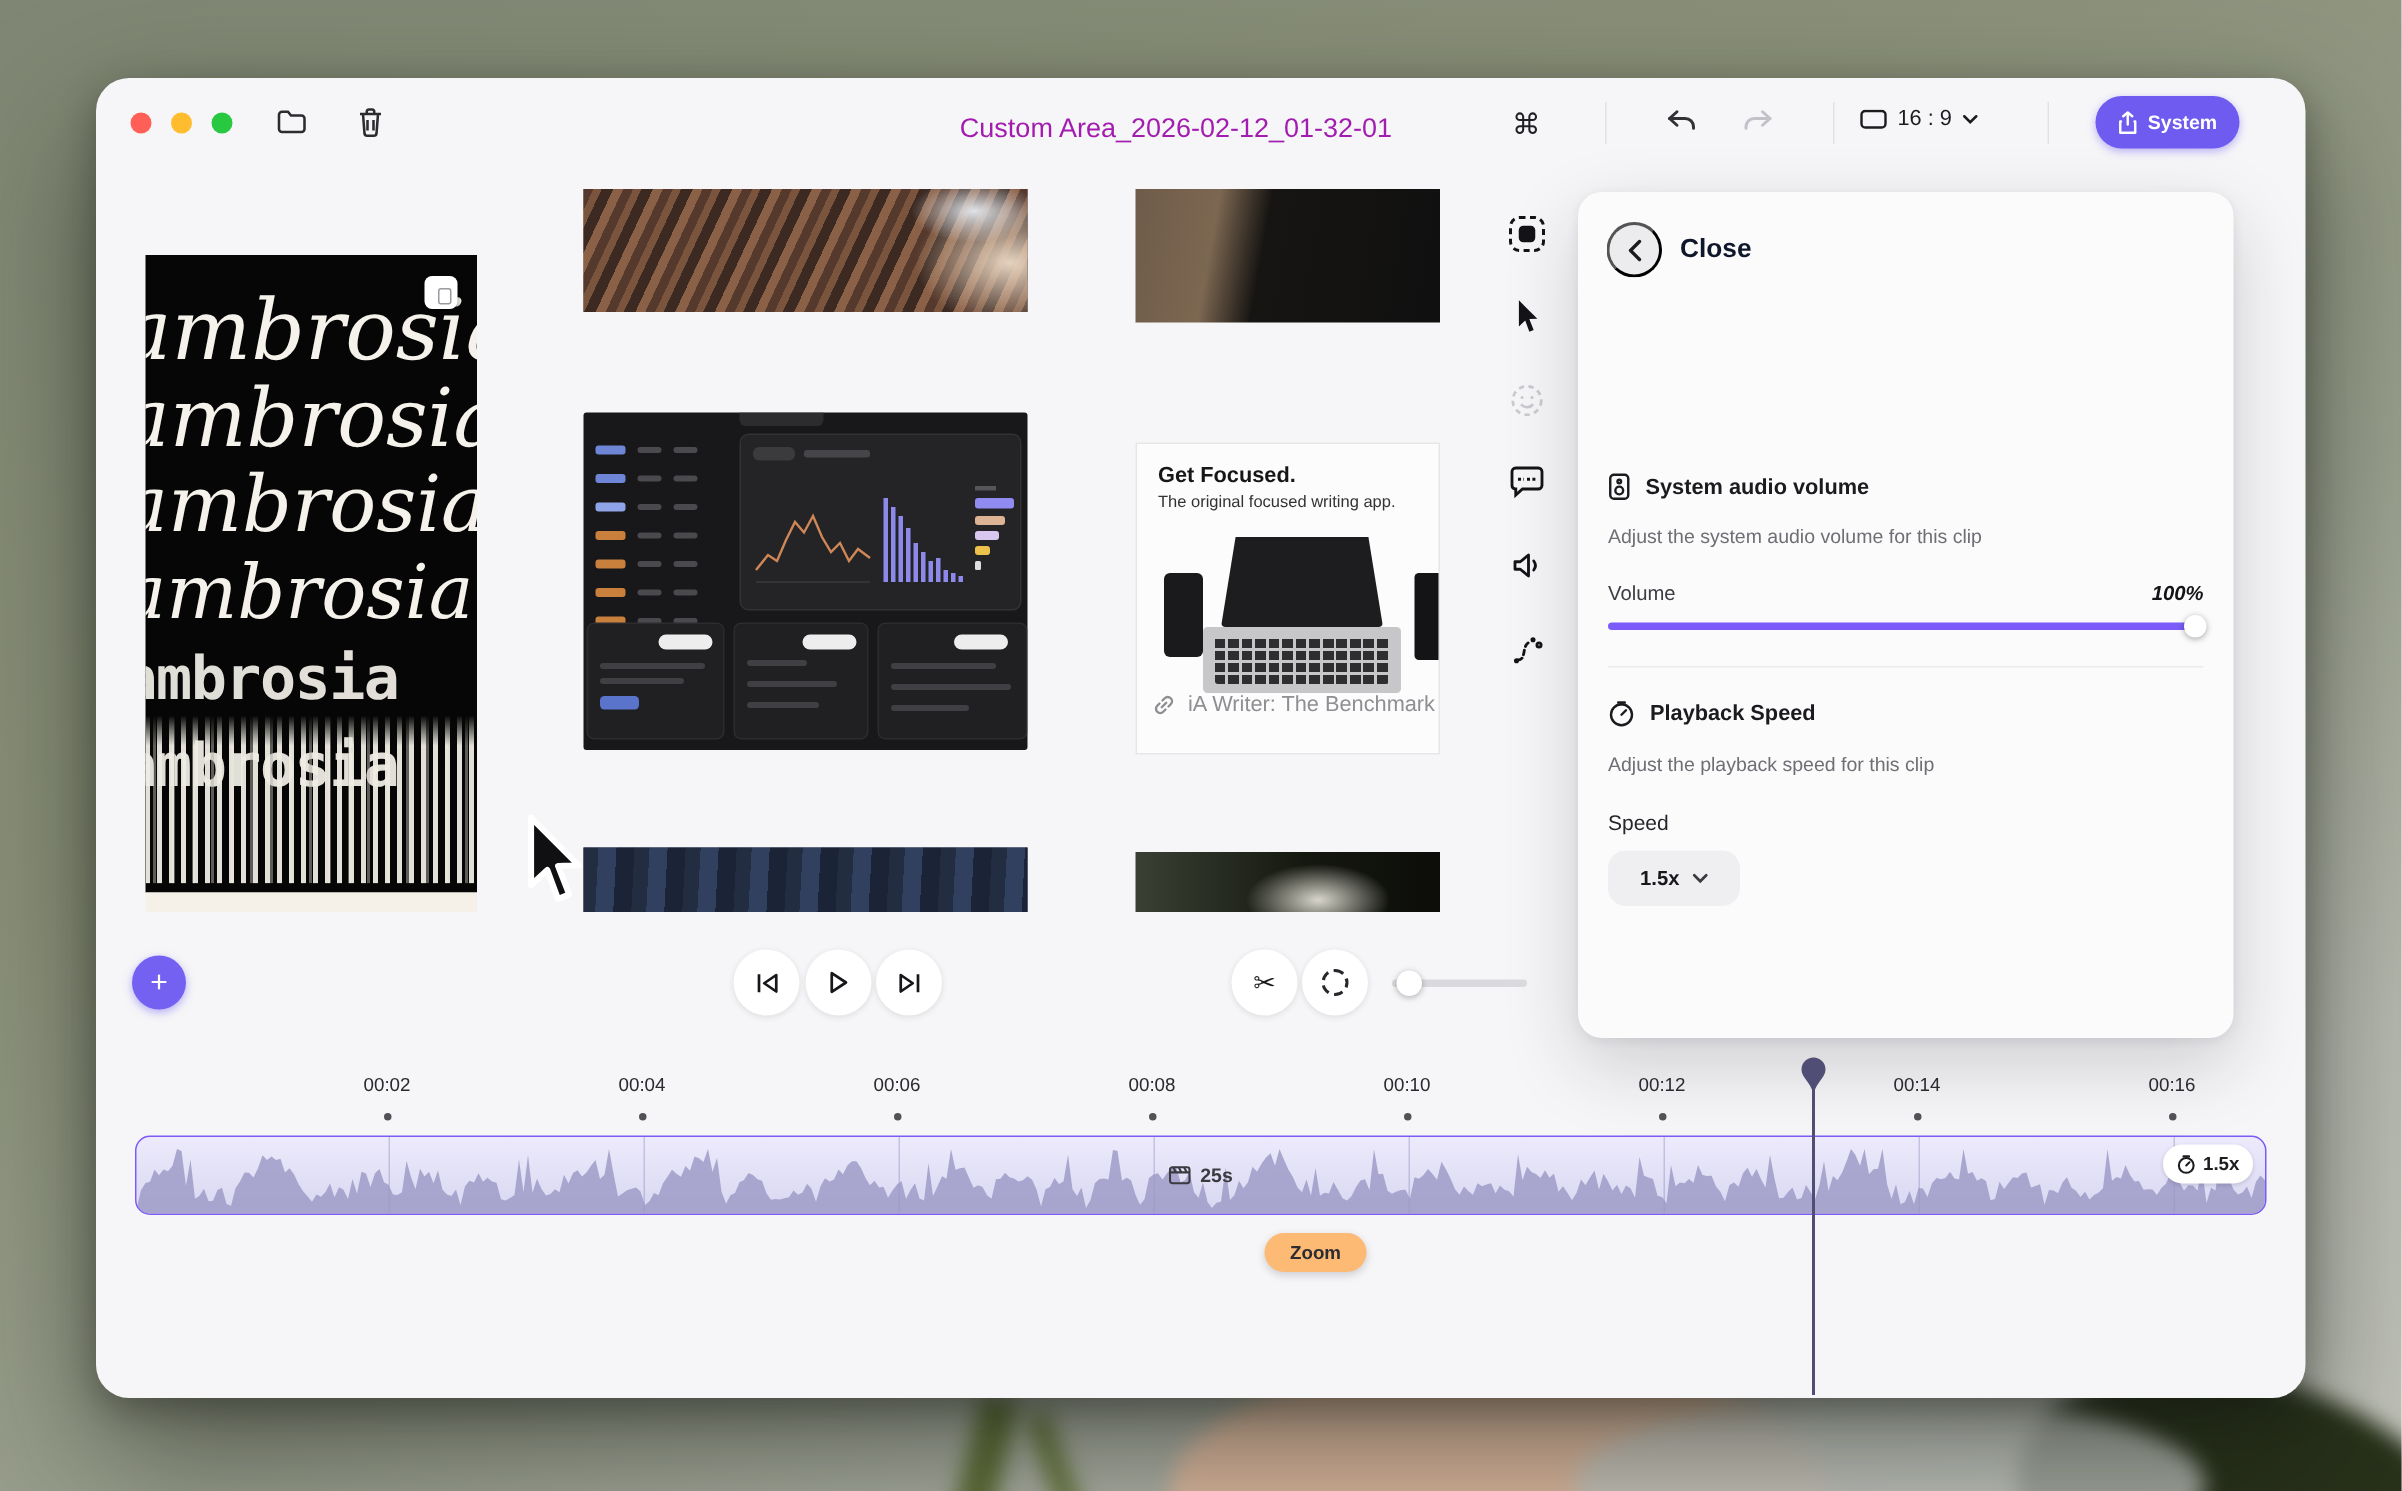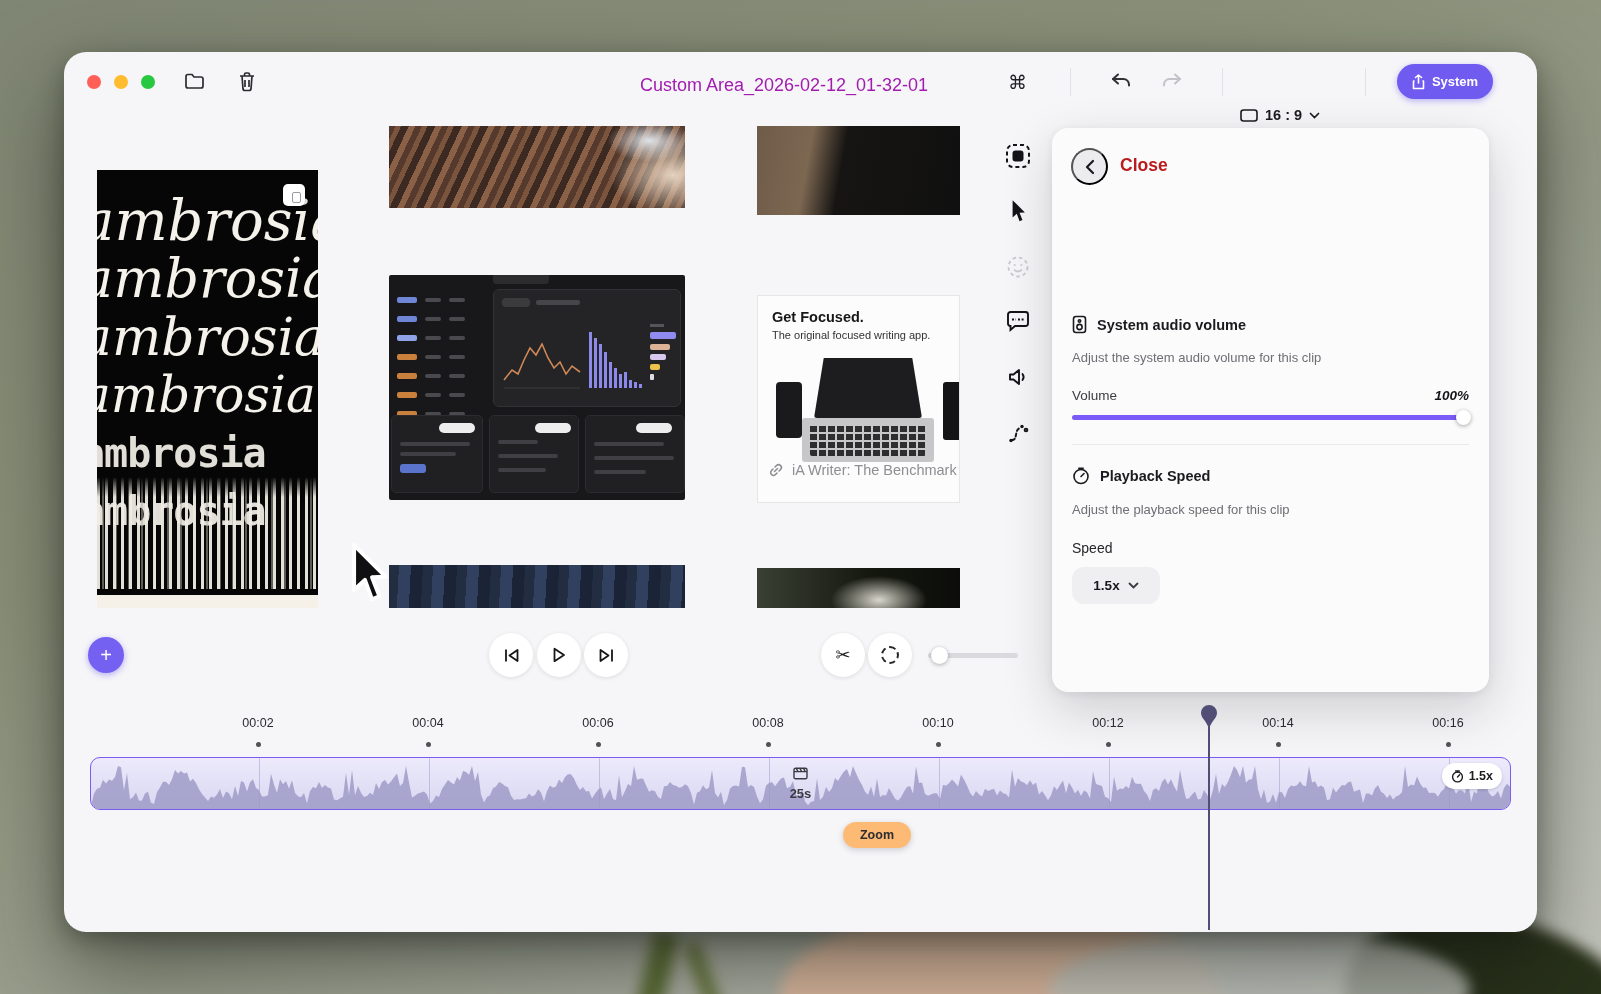--- a/index.html
+++ b/index.html
@@ -20,21 +20,21 @@
     background:#f6f6f8; border-radius:22px;
     box-shadow:0 40px 90px rgba(20,24,18,.5), 0 8px 24px rgba(20,24,18,.35);
   }
 
   
   .light { position:absolute; top:23px; width:14px; height:14px; border-radius:50%; }
   .tb-icon { position:absolute; top:18px; color:#2c2c30; }
   .tb-divider { position:absolute; top:16px; width:1px; height:28px; background:#e1e1e6; }
   .win-title { position:absolute; top:23px; left:720px; transform:translateX(-50%); font-size:18px; font-weight:500; color:#a21caf; white-space:nowrap; }
   .cmd { position:absolute; top:19px; left:944px; font-size:19px; color:#1f1f24; }
-  .ratio { position:absolute; top:19px; left:1176px; display:flex; align-items:center; gap:7px; color:#1b1b20; font-size:14.5px; font-weight:700; cursor:default;margin-top:36px; }
+  .ratio { position:absolute; top:19px; left:1176px; display:flex; align-items:center; gap:7px; color:#1b1b20; font-size:14.5px; font-weight:400; cursor:default; }
   .export-btn {
     position:absolute; left:1333px; top:12px; width:96px; height:35px; border-radius:18px;
     background:#6f5bef; color:#fff; font-size:13px; font-weight:600; border:none;
     display:flex; align-items:center; justify-content:center; gap:7px;
     box-shadow:0 2px 6px rgba(111,91,239,.45);
   }
 
   
   .tool { position:absolute; left:939px; width:30px; height:30px; display:flex; align-items:center; justify-content:center; }
 
@@ -86,21 +86,21 @@
   .phone { position:absolute; left:18px; top:86px; width:26px; height:56px; background:#1a1a1c; border-radius:4px; }
   .speaker-r { position:absolute; right:-4px; top:86px; width:20px; height:58px; background:#141416; border-radius:3px; }
 
   
   .cursor { position:absolute; left:281px; top:490px; }
 
   
   .panel { position:absolute; left:988px; top:76px; width:437px; height:564px; background:#fbfbfc; border-radius:16px;
     box-shadow:0 18px 50px rgba(30,30,40,.18), 0 2px 8px rgba(30,30,40,.08); }
   .back-btn { position:absolute; left:19px; top:20px; width:37px; height:37px; border-radius:50%; background:#ececef; display:flex; align-items:center; justify-content:center; }
-  .panel-title { position:absolute; left:68px; top:27px; font-size:17.5px; font-weight:bold; color:#b91c1c; }
+  .panel-title { position:absolute; left:68px; top:27px; font-size:17.5px; font-weight:bold; color:#0f172a; }
   .sec-head { position:absolute; display:flex; align-items:center; gap:10px; font-size:14.5px; font-weight:bold; color:#1a1a1f; }
   .sec-desc { position:absolute; font-size:13px; color:#6e6e74; }
   .vol-row { position:absolute; left:20px; top:260px; width:397px; display:flex; justify-content:space-between; align-items:center; }
   .vol-label { font-size:13.5px; color:#3c3c42; }
   .vol-value { font-size:13.5px; font-weight:bold; color:#141418;font-style:italic; }
   .vol-slider { position:absolute; left:20px; top:287px; width:397px; height:5px; border-radius:3px; background:#7b5cf8; }
   .vol-thumb { position:absolute; right:-2px; top:-5px; width:15px; height:15px; border-radius:50%; background:#fff; box-shadow:0 1px 4px rgba(0,0,0,.35); }
   .panel-divider { position:absolute; left:20px; top:316px; width:397px; height:1px; background:#ebebee; }
   .speed-label { position:absolute; left:20px; top:412px; font-size:14px; color:#26262b; }
   .speed-dd { position:absolute; left:20px; top:439px; width:88px; height:37px; background:#efeff2; border-radius:12px; border:none;
@@ -113,21 +113,21 @@
     display:flex; align-items:center; justify-content:center; box-shadow:0 1px 4px rgba(30,30,40,.12); color:#1c1c20; }
   .zoom-slider-track { position:absolute; left:864px; top:601px; width:90px; height:5px; border-radius:3px; background:#d9d9de; }
   .zoom-slider-thumb { position:absolute; left:3px; top:-6px; width:17px; height:17px; border-radius:50%; background:#fff; box-shadow:0 1px 4px rgba(0,0,0,.3); }
 
   
   .tick-label { position:absolute; top:664px; transform:translateX(-50%); font-size:12.5px; font-weight:500; color:#2a2a30; }
   .tick-dot { position:absolute; top:690px; width:5px; height:5px; margin-left:-2px; border-radius:50%; background:#515156; }
   .clip { position:absolute; left:26px; top:705px; width:1421px; height:53px; border:1.5px solid #7c5af5; border-radius:10px;
     background:linear-gradient(180deg,#eceafb 0%,#d9d7f1 100%); overflow:hidden; }
   .clip-grid { position:absolute; top:0; width:1px; height:100%; background:rgba(100,95,160,.28); }
-  .clip-label { position:absolute; inset:0; display:flex; align-items:center; justify-content:center; gap:6px; font-size:13px; font-weight:600; color:#3a3a40;flex-direction:column; }
+  .clip-label { position:absolute; inset:0; display:flex; align-items:center; justify-content:center; gap:6px; font-size:13px; font-weight:600; color:#3a3a40; }
   .speed-badge { position:absolute; top:5px; right:8px; height:26px; padding:0 9px; background:#fff; border-radius:13px;
     display:flex; align-items:center; gap:5px; font-size:12.5px; font-weight:bold; color:#1d1d22; box-shadow:0 1px 3px rgba(40,40,60,.18); }
   .zoom-track { position:absolute; left:24px; top:783px; width:1425px; height:53px; background:#e9e9ec; border-radius:9px; }
   .zoom-seg { position:absolute; left:770px; top:0; right:0; bottom:0; background:#dededf; border-radius:9px; }
   .zoom-handle { position:absolute; top:15px; width:3px; height:23px; border-radius:2px; background:#a9a9ae; }
   .zoom-seg-content { position:absolute; inset:0; display:flex; align-items:center; justify-content:center; gap:8px; font-size:13px; color:#4c4c52; }
   .zoom-pill { position:absolute; left:779px; top:770px; width:68px; height:26px; background:#fdba74; border-radius:13px;
     display:flex; align-items:center; justify-content:center; font-size:12.5px; font-weight:bold; color:#2c2c31; box-shadow:0 2px 6px rgba(40,40,60,.2); border:none; }
   .playhead-line { position:absolute; left:1144px; top:662px; width:2px; height:216px; background:#514e76; }
   .playhead-head { position:absolute; left:1136px; top:652px; }

